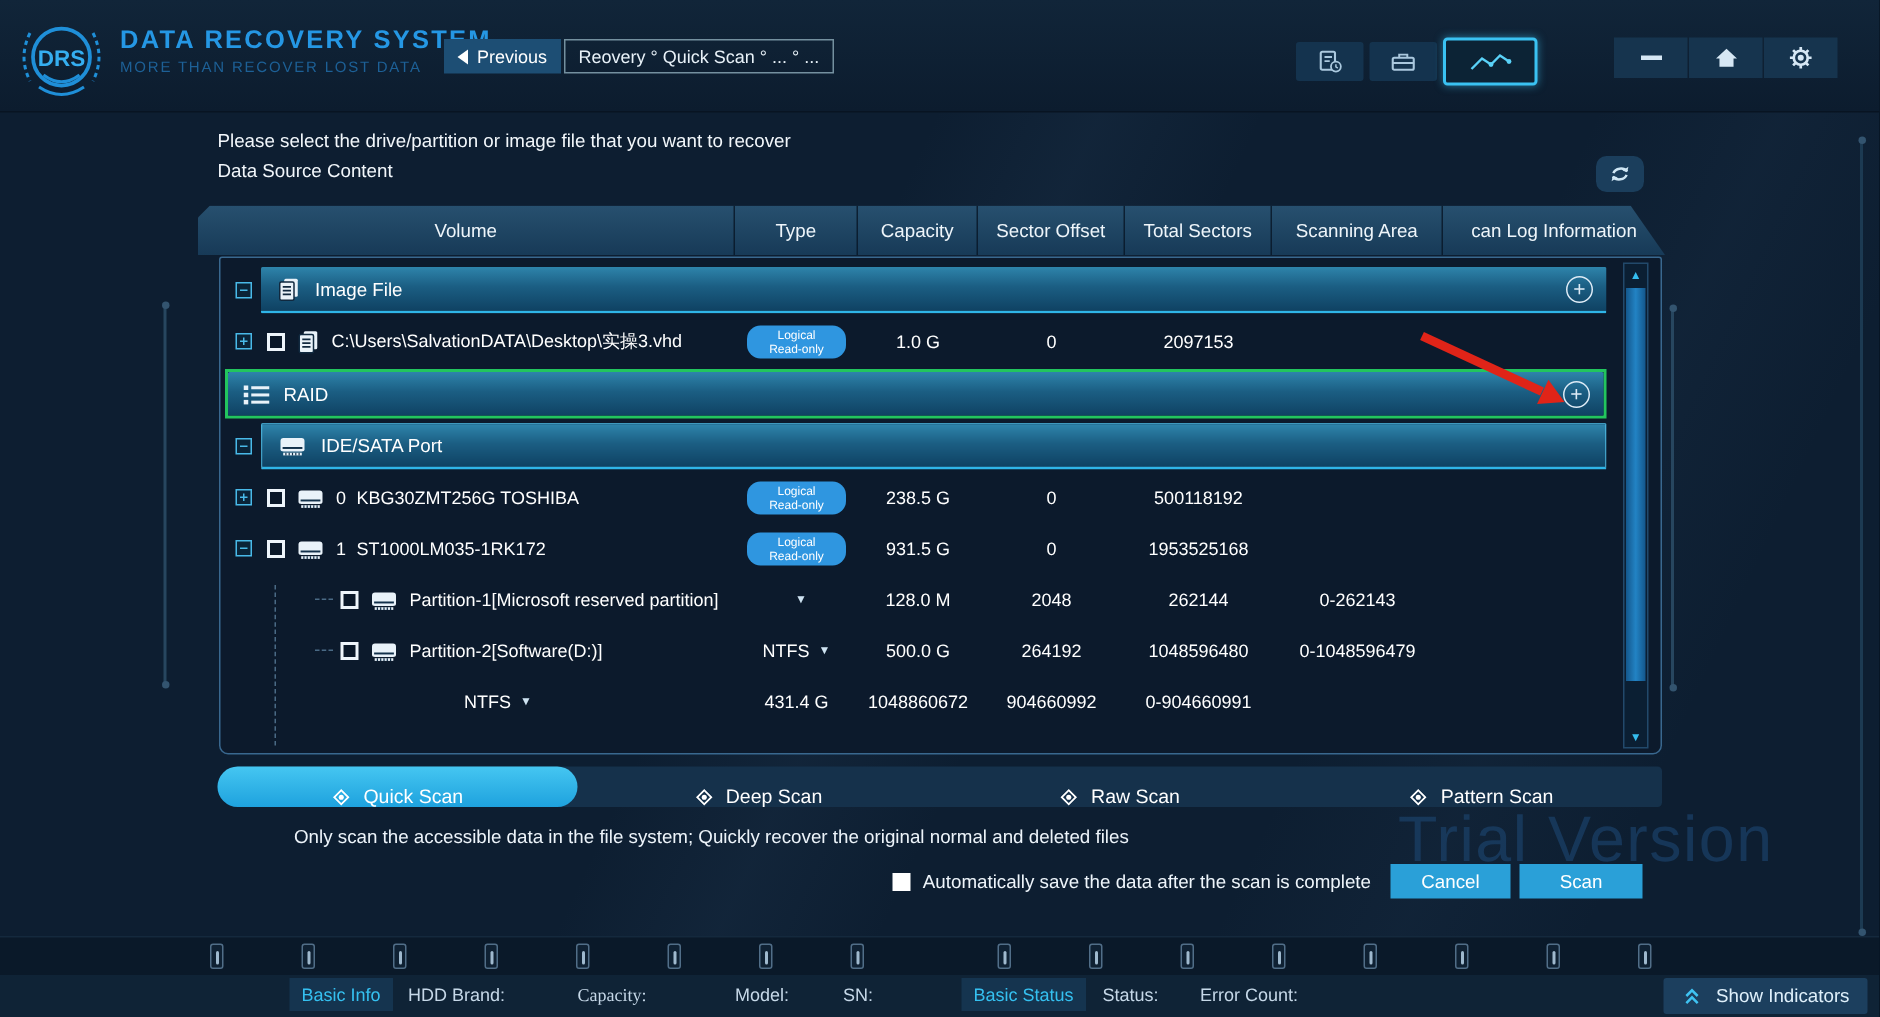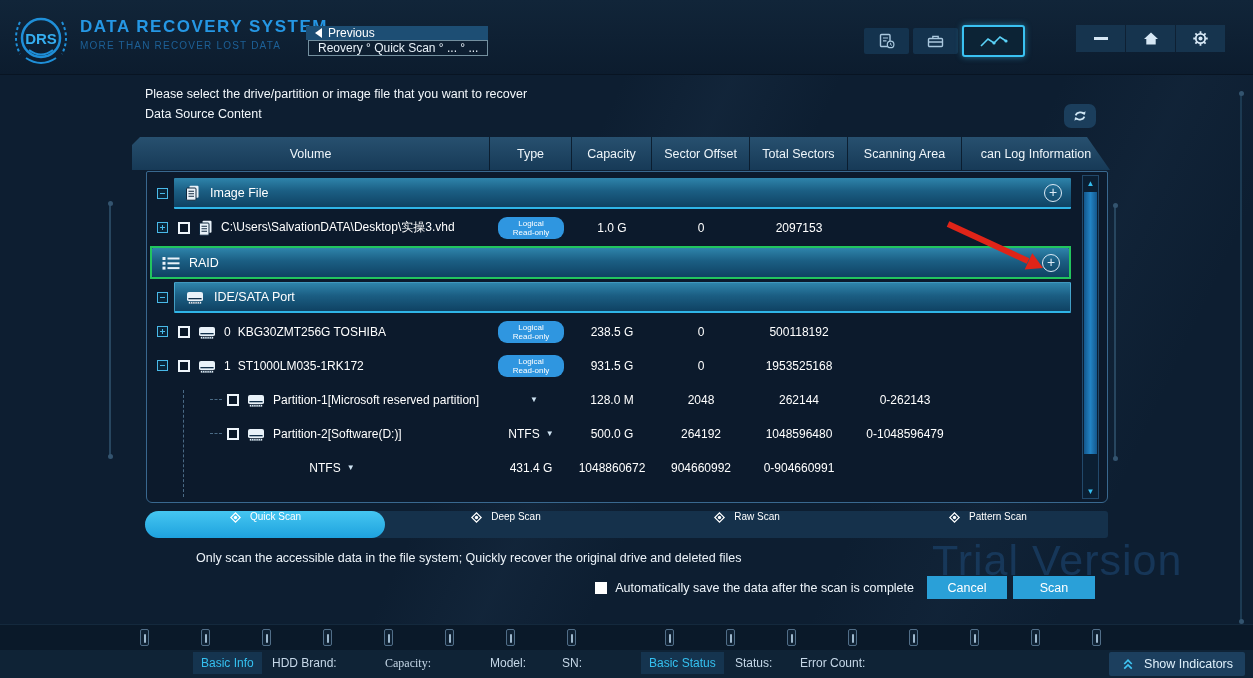--- a/index.html
+++ b/index.html
@@ -7,21 +7,21 @@
   .app{position:relative;width:1253px;height:678px;background:#0d1e31;overflow:hidden;
        background-image:linear-gradient(115deg,transparent 42%,rgba(60,95,130,.10) 49%,transparent 56%),
                         linear-gradient(115deg,transparent 70%,rgba(60,95,130,.08) 78%,transparent 86%);}
   
   .topbar{position:absolute;left:0;top:0;width:100%;height:75px;
           background:linear-gradient(180deg,#112539 0%,#0c1c2e 100%);border-bottom:1px solid #081422;}
   .logo{position:absolute;left:6px;top:4px;}
   .brand{position:absolute;left:80px;top:17px;}
   .brand .t1{font-size:17px;font-weight:bold;letter-spacing:1.5px;color:#2597e4;}
   .brand .t2{font-size:10px;letter-spacing:1.2px;color:#1d6096;margin-top:3px;}
-  .nav{position:absolute;left:306px;top:26px;height:23px;display:flex;align-items:stretch;flex-direction:column;}
+  .nav{position:absolute;left:296px;top:26px;height:23px;display:flex;align-items:stretch;}
   .prev-btn{background:#1d4e74;color:#fff;font-size:12px;display:flex;align-items:center;gap:6px;padding:0 9px;cursor:default;}
   .prev-tri{width:0;height:0;border-top:5px solid transparent;border-bottom:5px solid transparent;border-right:7px solid #fff;}
   .crumb-box{border:1px solid #74909f;margin-left:2px;color:#e8f1f8;font-size:12px;display:flex;align-items:center;padding:0 9px;}
   .toolgrp{position:absolute;left:864px;top:25px;display:flex;align-items:center;gap:4px;}
   .tbtn{width:45px;height:26px;background:#14334e;border-radius:2px;display:flex;align-items:center;justify-content:center;}
   .tbtn-hl{width:63px;height:32px;background:#0c2335;border:2px solid #3ac2f2;border-radius:3px;
            box-shadow:0 0 6px rgba(60,195,242,.5);display:flex;align-items:center;justify-content:center;}
   .winctrl{position:absolute;left:1076px;top:25px;display:flex;gap:1px;}
   .wbtn{width:49px;height:27px;background:#16344e;display:flex;align-items:center;justify-content:center;}
   .dash{width:14px;height:2.5px;background:#d6e7f4;}
@@ -76,21 +76,21 @@
           background:linear-gradient(90deg,#14578c,#2283c4 50%,#14578c);}
   
   .arrow-ov{position:absolute;left:940px;top:218px;pointer-events:none;}
   
   .deco-v{position:absolute;border-left:2px solid #27465f;}
   .deco-v::before,.deco-v::after{content:"";position:absolute;left:-3.5px;width:5px;height:5px;border-radius:50%;background:#33546f;}
   .deco-v::before{top:-4px;} .deco-v::after{bottom:-4px;}
   
   .tabbar{position:absolute;left:145px;top:511px;width:963px;height:27px;background:#15314b;
           border-radius:13.5px 3px 3px 13.5px;display:flex;align-items:stretch;}
-  .tab{flex:1;display:flex;align-items:flex-start;justify-content:center;gap:8px;color:#fff;font-size:10px;}
+  .tab{flex:1;display:flex;align-items:flex-end;justify-content:center;gap:8px;color:#fff;font-size:13px;}
   .tab.active{flex:none;width:240px;background:linear-gradient(180deg,#45c6f1,#1ea2de);border-radius:13.5px;}
   .tab-desc{position:absolute;left:196px;top:551px;font-size:12.5px;color:#edf4fa;}
   
   .saverow{position:absolute;right:158px;top:576px;display:flex;align-items:center;}
   .saverow .cb2{width:12px;height:12px;background:#fff;flex:none;}
   .saverow .lbl{font-size:12.5px;color:#eef5fb;margin-left:8px;}
   .btn{height:23px;background:#2aa0d8;color:#fff;font-size:12.5px;display:flex;align-items:center;justify-content:center;}
   .btn.cancel{width:80px;margin-left:13px;}
   .btn.scan{width:82px;margin-left:6px;}
   .watermark{position:absolute;left:932px;top:536px;font-size:43px;color:#1e4a78;opacity:.55;letter-spacing:1px;z-index:0;}
@@ -441,21 +441,21 @@
       <span>Raw Scan</span>
     </div>
     <div class="tab">
       <svg width="13" height="13" viewBox="0 0 13 13">
           <use href="#i-diamond"></use>
         </svg>
       <span>Pattern Scan</span>
     </div>
   </div>
 
-  <div class="tab-desc">Only scan the accessible data in the file system; Quickly recover the original drive and deleted files</div>
+  <div class="tab-desc">Only scan the accessible data in the file system; Quickly recover the original normal and deleted files</div>
 
   <div class="watermark">Trial Version</div>
 
   <div class="saverow">
     <span class="cb2"></span>
     <span class="lbl">Automatically save the data after the scan is complete</span>
     <div class="btn cancel">Cancel</div>
     <div class="btn scan">Scan</div>
   </div>
 

